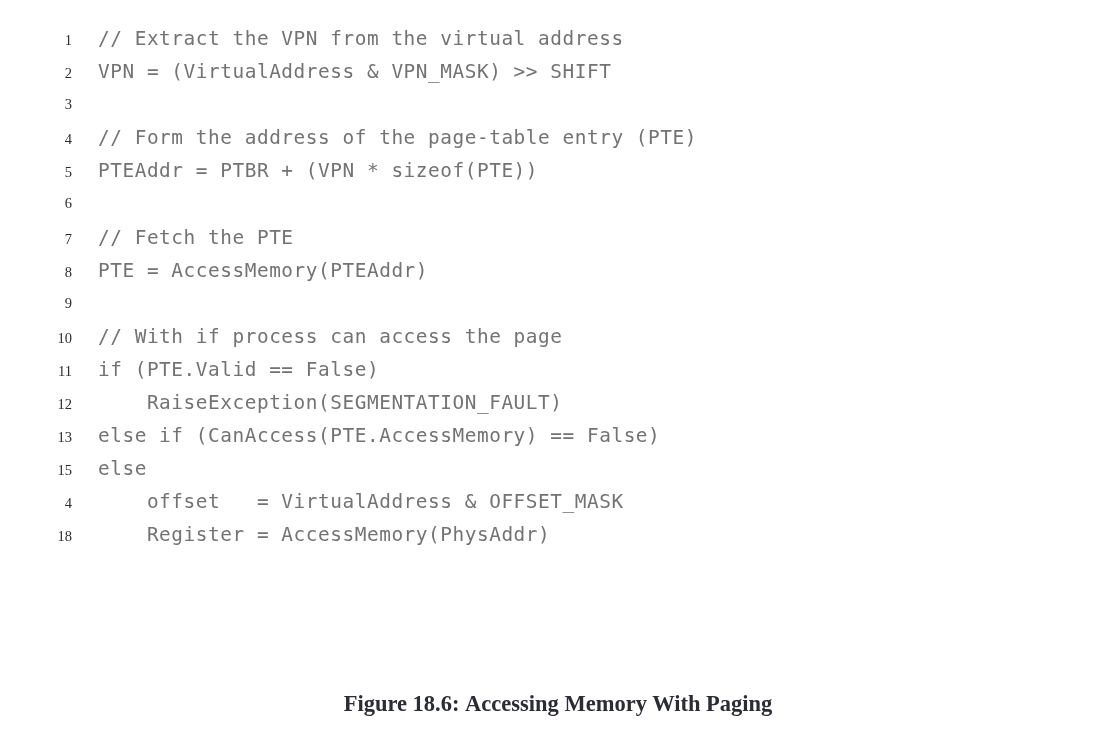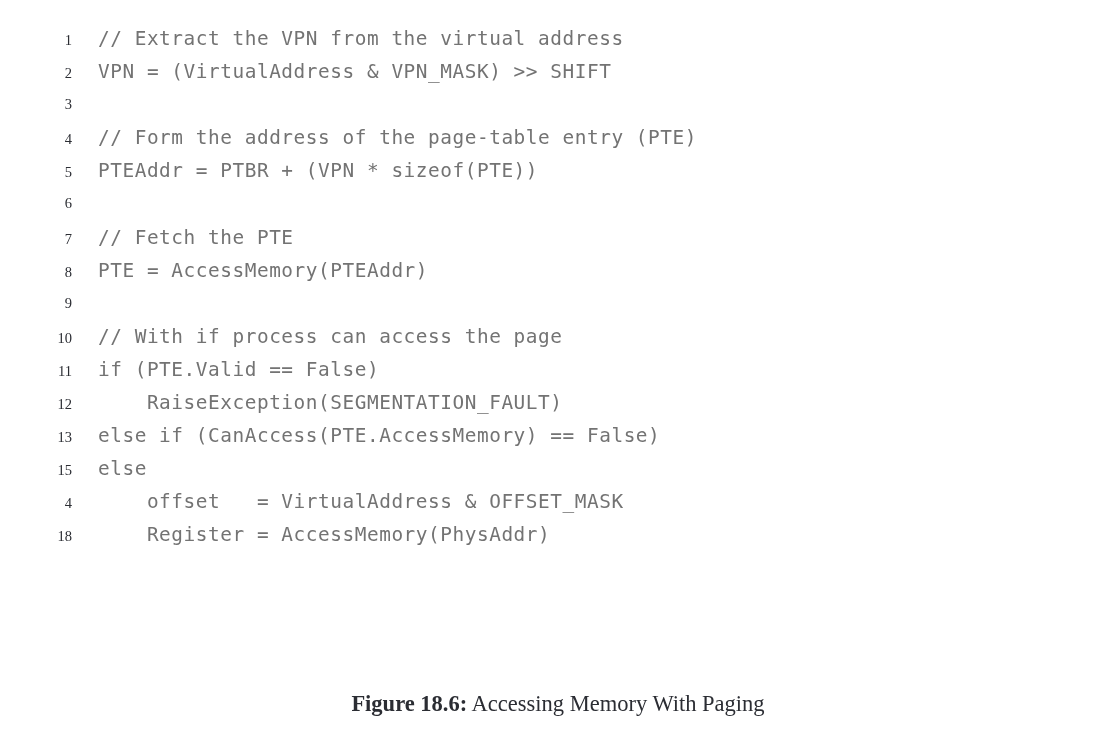--- a/index.html
+++ b/index.html
@@ -65,21 +65,21 @@
     left: 0;
     top: 690px;
     width: 1116px;
     text-align: center;
     font-family: "Liberation Serif", "DejaVu Serif", serif;
     font-size: 22.5px;
     line-height: 28px;
     color: #2b2d33;
   }
   #caption .cap-label { font-weight: 700; }
-  #caption .cap-title { font-weight: 400; margin-top: 11px; }
+  #caption .cap-title { font-weight: 700; margin-top: 11px; }
 </style>
 </head>
 <body>
 
 <div id="page">
 
   <div id="listing">
       <div class="code-line">
         <span class="lineno">1</span>
         <span class="codetext">// Extract the VPN from the virtual address</span>

